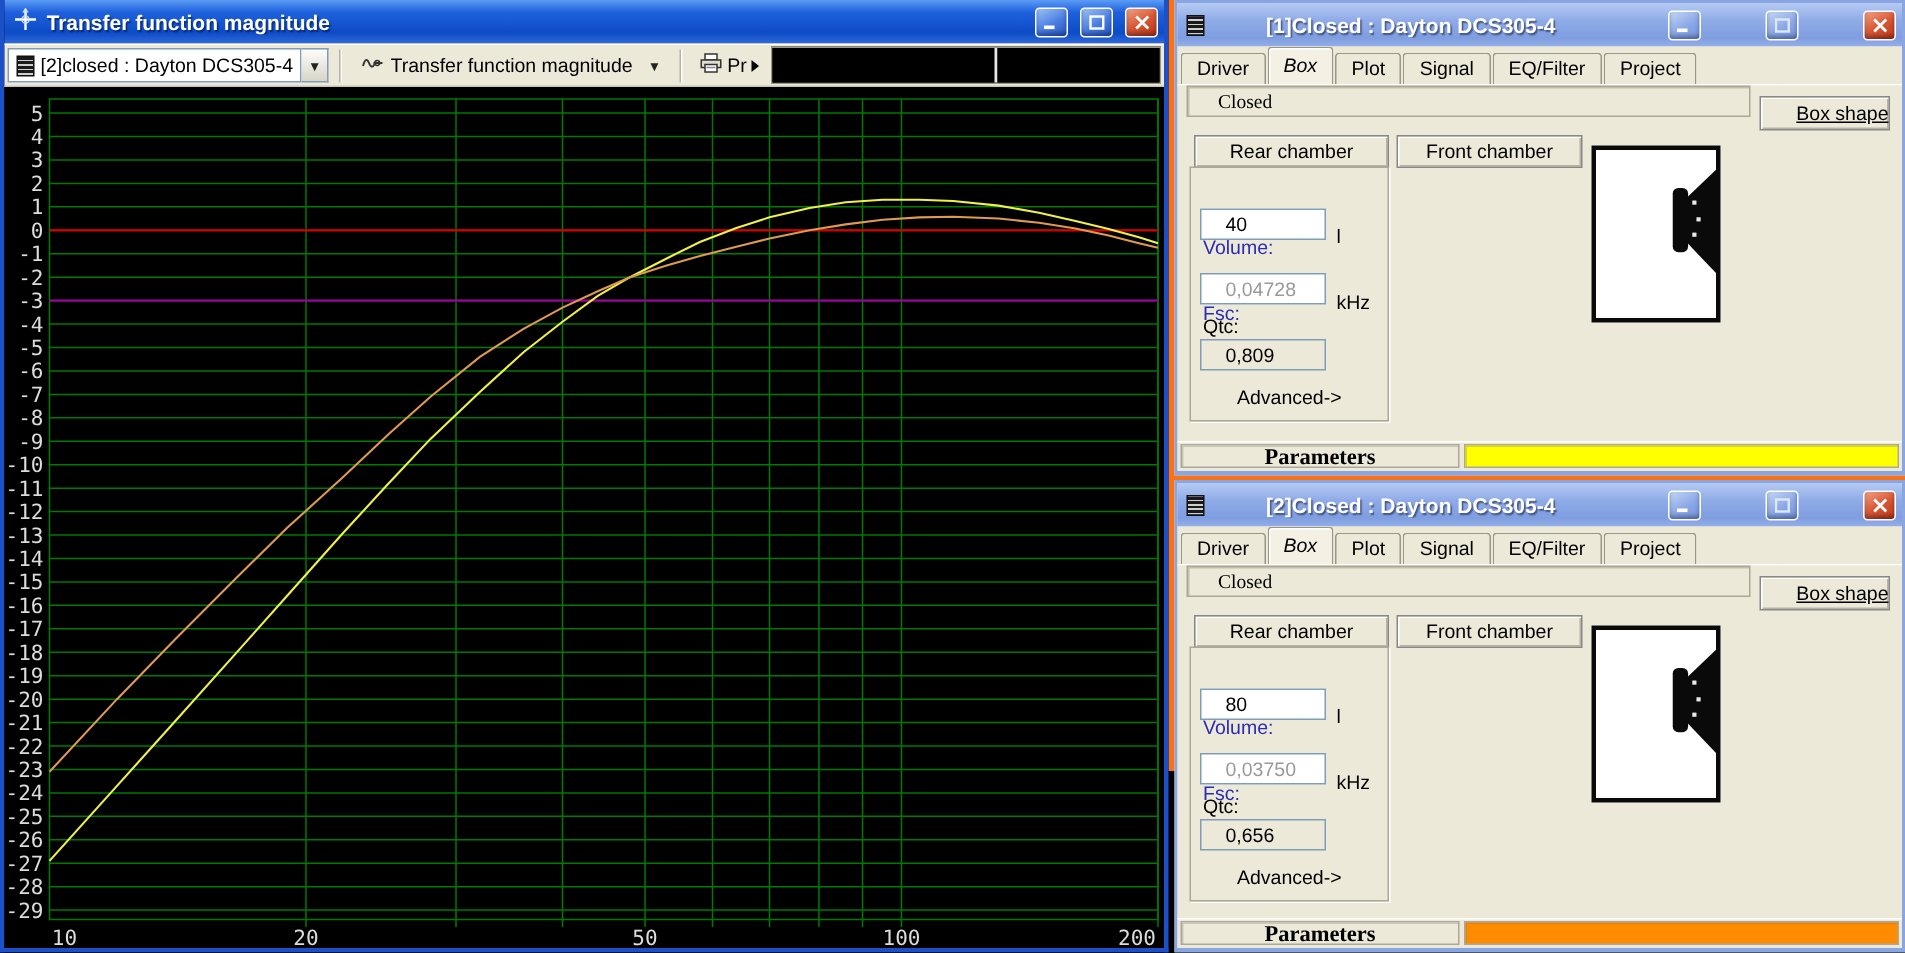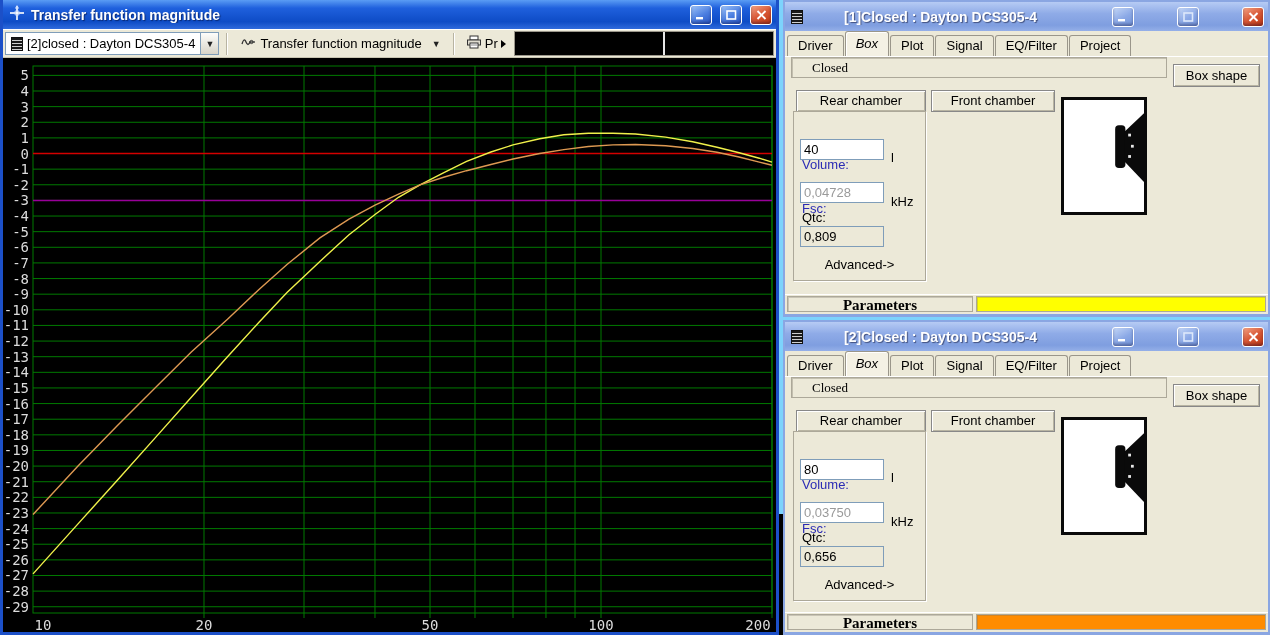--- a/index.html
+++ b/index.html
@@ -1,39 +1,39 @@
 <!DOCTYPE html>
 <html><head>
 <meta charset="utf-8">
 <style>
   * { box-sizing: border-box; margin: 0; padding: 0; }
   html,body { width:1270px; height:635px; background:#000; overflow:hidden;
               font-family:"Liberation Sans", sans-serif; }
-  #app { position:relative; width:1270px; height:514px; background:#7dd3fc; }
+  #app { position:relative; width:1270px; height:514px; background:#f97316; }
 
   
   .titlebar { height:29px; display:flex; align-items:center; padding:0 4px 0 6px;
               color:#fff; font-weight:bold; font-size:14px; gap:6px;
               text-shadow:1px 1px 1px rgba(0,0,30,.5); }
   .titlebar.active   { background:linear-gradient(to bottom,#5a9cf4 0%,#1f60dd 28%,#0e4cc6 75%,#2f6adc 100%); }
   .titlebar.inactive { background:linear-gradient(to bottom,#b6cbf4 0%,#8fabe7 40%,#7f9ee0 80%,#94afe8 100%);gap:41px; }
   .title-text { flex:1; white-space:nowrap; overflow:hidden; }
   .xp-btn { width:22px; height:20px; border:1px solid #fff; border-radius:3px;
             margin-left:2px; display:flex; align-items:center; justify-content:center;
             box-shadow:inset 0 -2px 3px rgba(0,0,40,.35); }
   .xp-btn.blue  { background:linear-gradient(150deg,#9cc2f8 0%,#4a7de0 55%,#2855c4 100%); }
   .xp-btn.pale  { background:linear-gradient(150deg,#c4d6f6 0%,#8aa8e6 55%,#7595da 100%); }
   .xp-btn.red   { background:linear-gradient(150deg,#f3a183 0%,#d85836 50%,#bc3511 100%); }
   .xp-btn svg { display:block; }
   .raised { background:#ece9d8; border:1px solid #888;
             box-shadow:inset 1px 1px 0 #fff, inset -1px -1px 0 #b8b4a2; }
   .sunken { border:1px solid #aca899; background:#ece9d8;
             box-shadow:inset 1px 1px 0 rgba(120,116,100,.35); }
   .textbox { border:1px solid #7f9db9; background:#fff; font-size:13px;
-             padding:2px 3px; font-family:"Liberation Sans",sans-serif; }
+             padding:2px 16px; font-family:"Liberation Sans",sans-serif; }
   .textbox.gray  { color:#9a9a9a; }
   .textbox.ro    { background:#ece9d8; color:#000; }
 
   
   #plot-win { position:absolute; left:0; top:0; width:779px; height:635px;
               border-left:3px solid #1c50c8; border-right:3px solid #1c50c8;
               border-bottom:3px solid #1c50c8; background:#000; }
   #plot-toolbar { height:29px; background:#ece9d8; border-top:1px solid #fff;
                   border-bottom:1px solid #c9c5b2; display:flex; align-items:center;
                   padding:0 2px; gap:4px; font-size:13px; }
@@ -68,21 +68,21 @@
           background:#ece9d8; border-bottom:1px solid #fff; }
   .tab { position:relative; padding:2px 10px 3px 10px; font-size:13px; height:21px;
          border:1px solid #9a968a; border-bottom:none; border-radius:3px 3px 0 0;
          background:#ece9d8; margin-right:1px; color:#000; }
   .tab.active { height:25px; padding-top:4px; background:#f4f1e4; z-index:2;
                 box-shadow:inset 1px 1px 0 #fff;font-style:italic; }
   .content { position:relative; flex:1; background:#ece9d8; font-size:13px; }
   .closed-field { position:absolute; left:6px; top:0; width:376px; height:21px;
                   line-height:19px; padding-left:20px;font-family:Liberation Serif, serif; }
   .boxshape-btn { position:absolute; left:388px; top:7px; width:87px; height:23px;
-                  font-size:13px; text-align:center; line-height:21px; }
+                  font-size:13px; text-align:right; line-height:21px;text-decoration:underline; }
   .chamber-btn { position:absolute; top:33px; height:22px; font-size:13px;
                  text-align:center; line-height:20px; }
   .chamber-btn.rear  { left:11px;  width:130px; }
   .chamber-btn.front { left:146px; width:124px; }
   .field-panel { position:absolute; left:8px; top:54px; width:133px; height:170px;
                  border:1px solid #aca899; box-shadow:1px 1px 0 #fff; }
   .flabel { position:absolute; left:8px; font-size:13px; }
   .flabel.blue { color:#2b2bb4;margin-top:35px; }
   .finput { position:absolute; left:6px; width:84px; height:21px; }
   .funit  { position:absolute; left:97px; font-size:13px; color:#000; }

